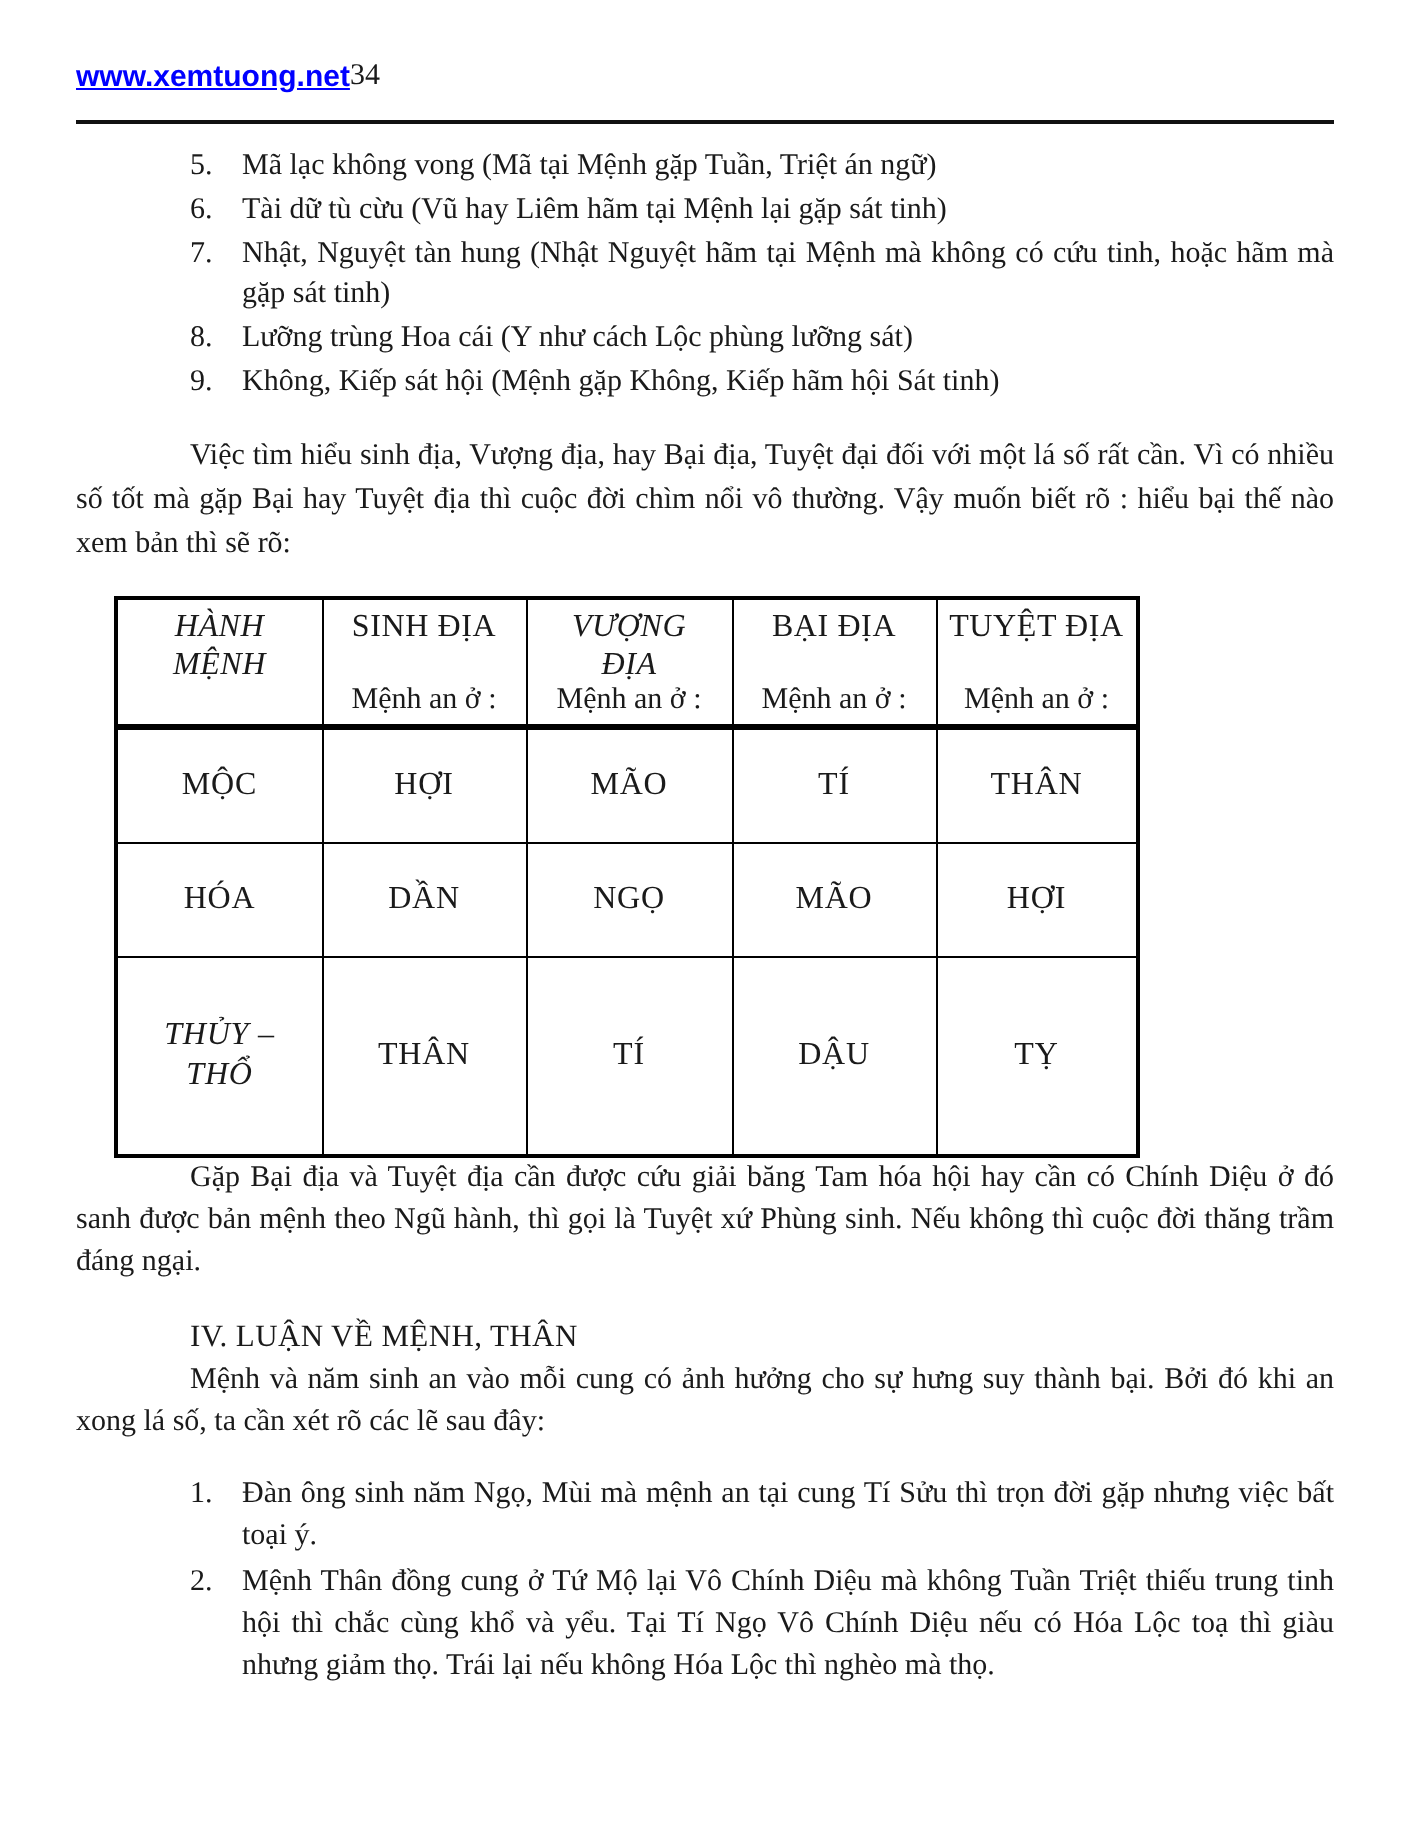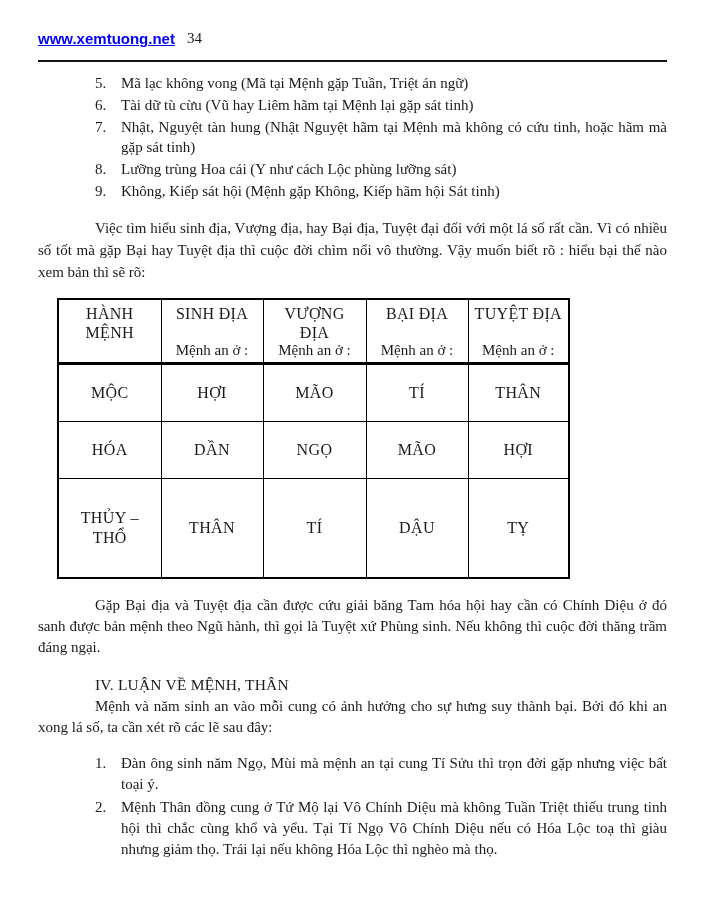--- a/index.html
+++ b/index.html
@@ -26,21 +26,20 @@
     justify-content: space-between;
     font-size: 15px;
   }
   .doc-title {
     letter-spacing: 0.2px;
     white-space: nowrap;
   }
   .header-right {
     display: flex;
     align-items: flex-start;
-    gap: 12px;
   }
   .site-link {
     font-family: "Liberation Sans", "DejaVu Sans", sans-serif;
     font-weight: bold;
     text-decoration: underline;
     color: var(--link-color, #0000ff);
     font-size: 15px;
     cursor: pointer;
   }
   .page-number {
@@ -79,21 +78,21 @@
     letter-spacing: 0.2px;
   }
   .para {
     margin-top: 16px;
     font-size: 15px;
     line-height: 22px;
     text-align: justify;
     text-indent: 57px;
   }
   .para.tight {
-    margin-top: 16px;
+    margin-top: 0;
     line-height: 21px;
   }
   .para.no-gap {
     margin-top: 1px;
   }
 
   
   table.destiny-table {
     border-collapse: collapse;
     table-layout: fixed;
@@ -122,20 +121,21 @@
     align-items: center;
   }
   .hdr-label {
     font-size: 16px;
     line-height: 19px;
     letter-spacing: 0.3px;
   }
   .narrow {
     display: inline-block;
     max-width: 76px;
+    font-style: italic;
   }
   .corner .narrow {
     max-width: 64px;
   }
   .sub-label {
     font-size: 15px;
     padding-bottom: 3px;
   }
   .destiny-table tbody td {
     height: 56px;

